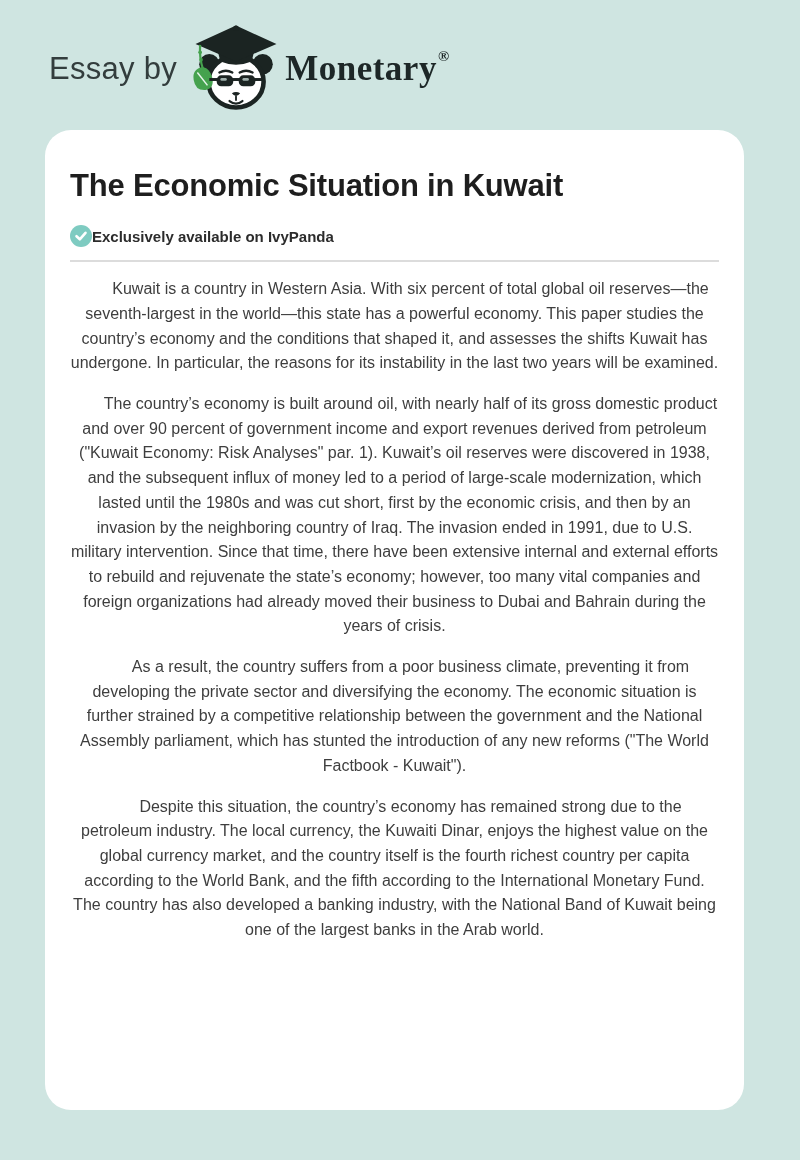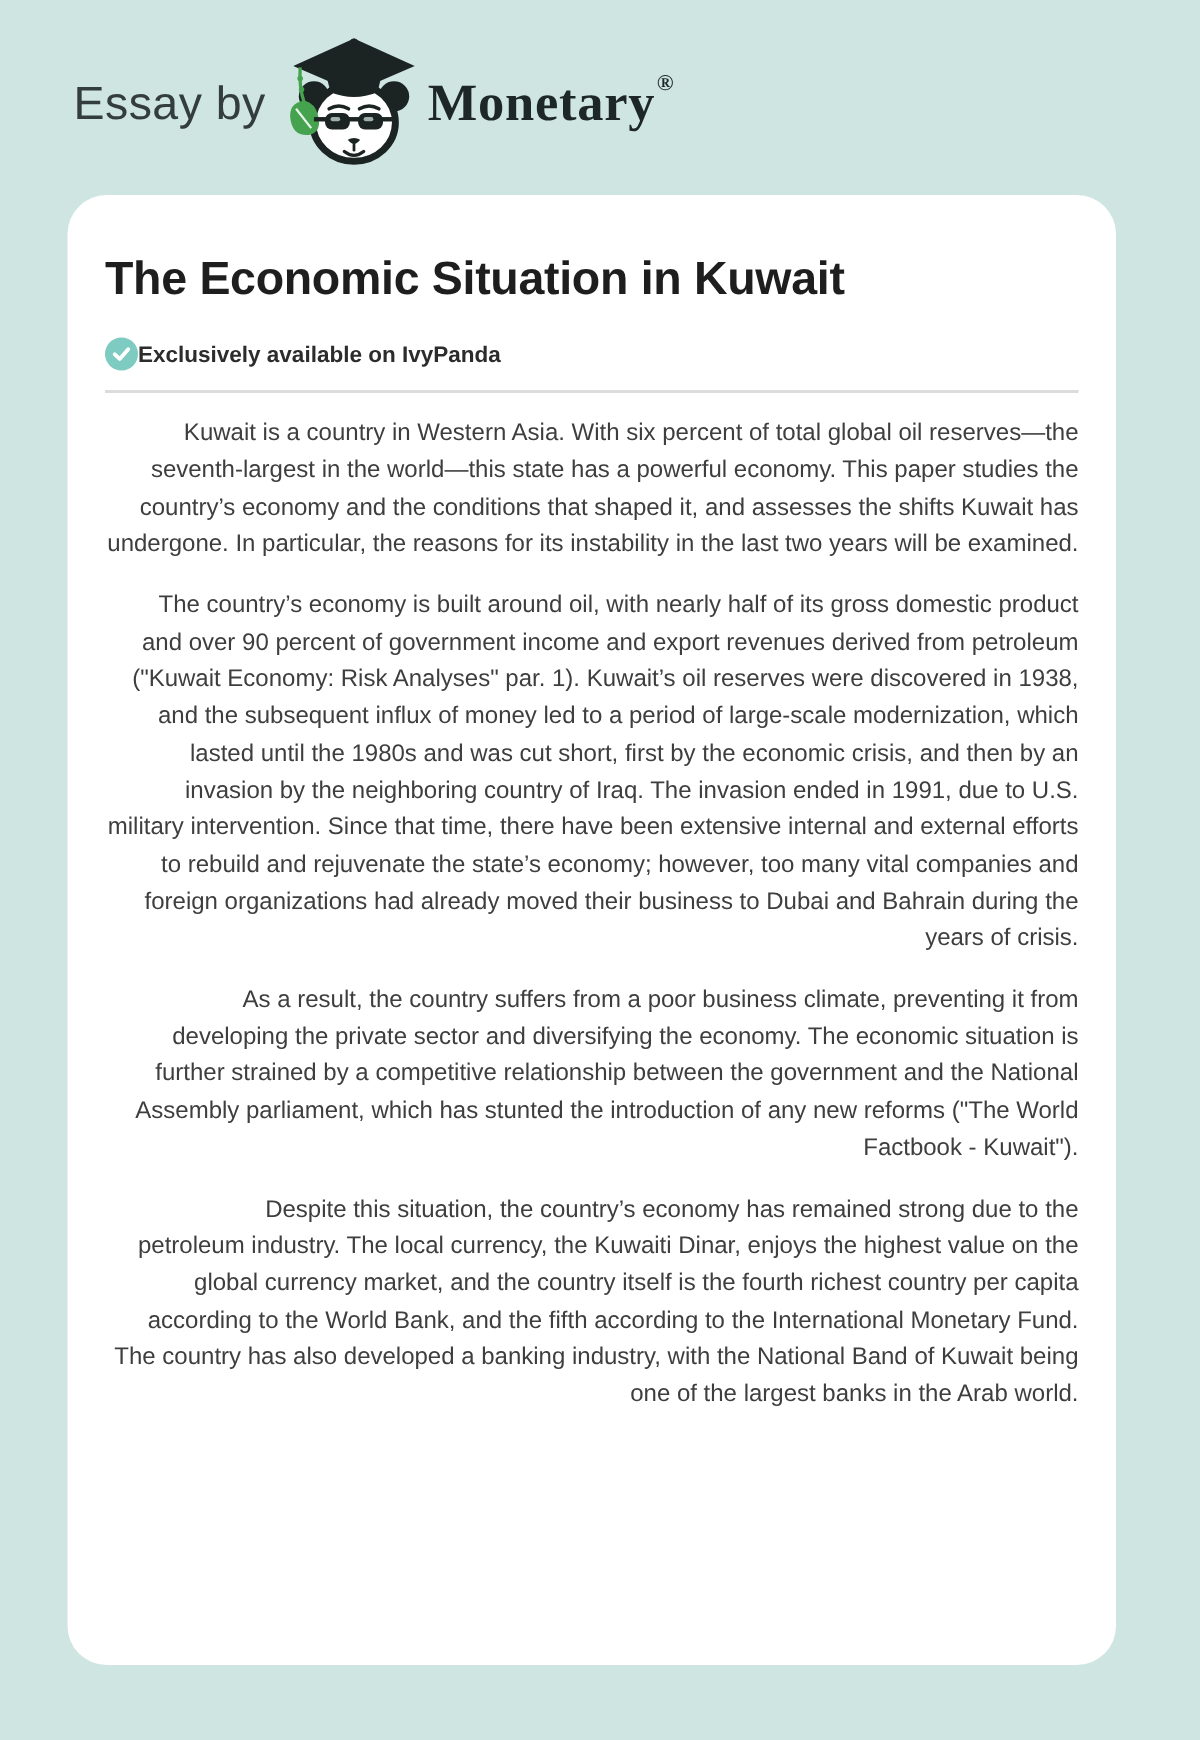--- a/index.html
+++ b/index.html
@@ -94,21 +94,21 @@
     border: none;
     border-top: 2px solid #dcdcdc;
     margin-top: 13px;
   }
   .para {
     font-size: 16px;
     line-height: 24.7px;
     color: #3e3e3e;
     text-indent: 32px;
     margin-top: 16px;
-    text-align: right;
+    text-align: center;
   }
   .para.first { margin-top: 15px; }
 </style>
 </head>
 <body>
 
 <div class="header">
   <span class="essay-by">Essay by</span>
   <span class="logo">
     <svg class="logo-svg" viewBox="0 0 100 96" aria-hidden="true">

